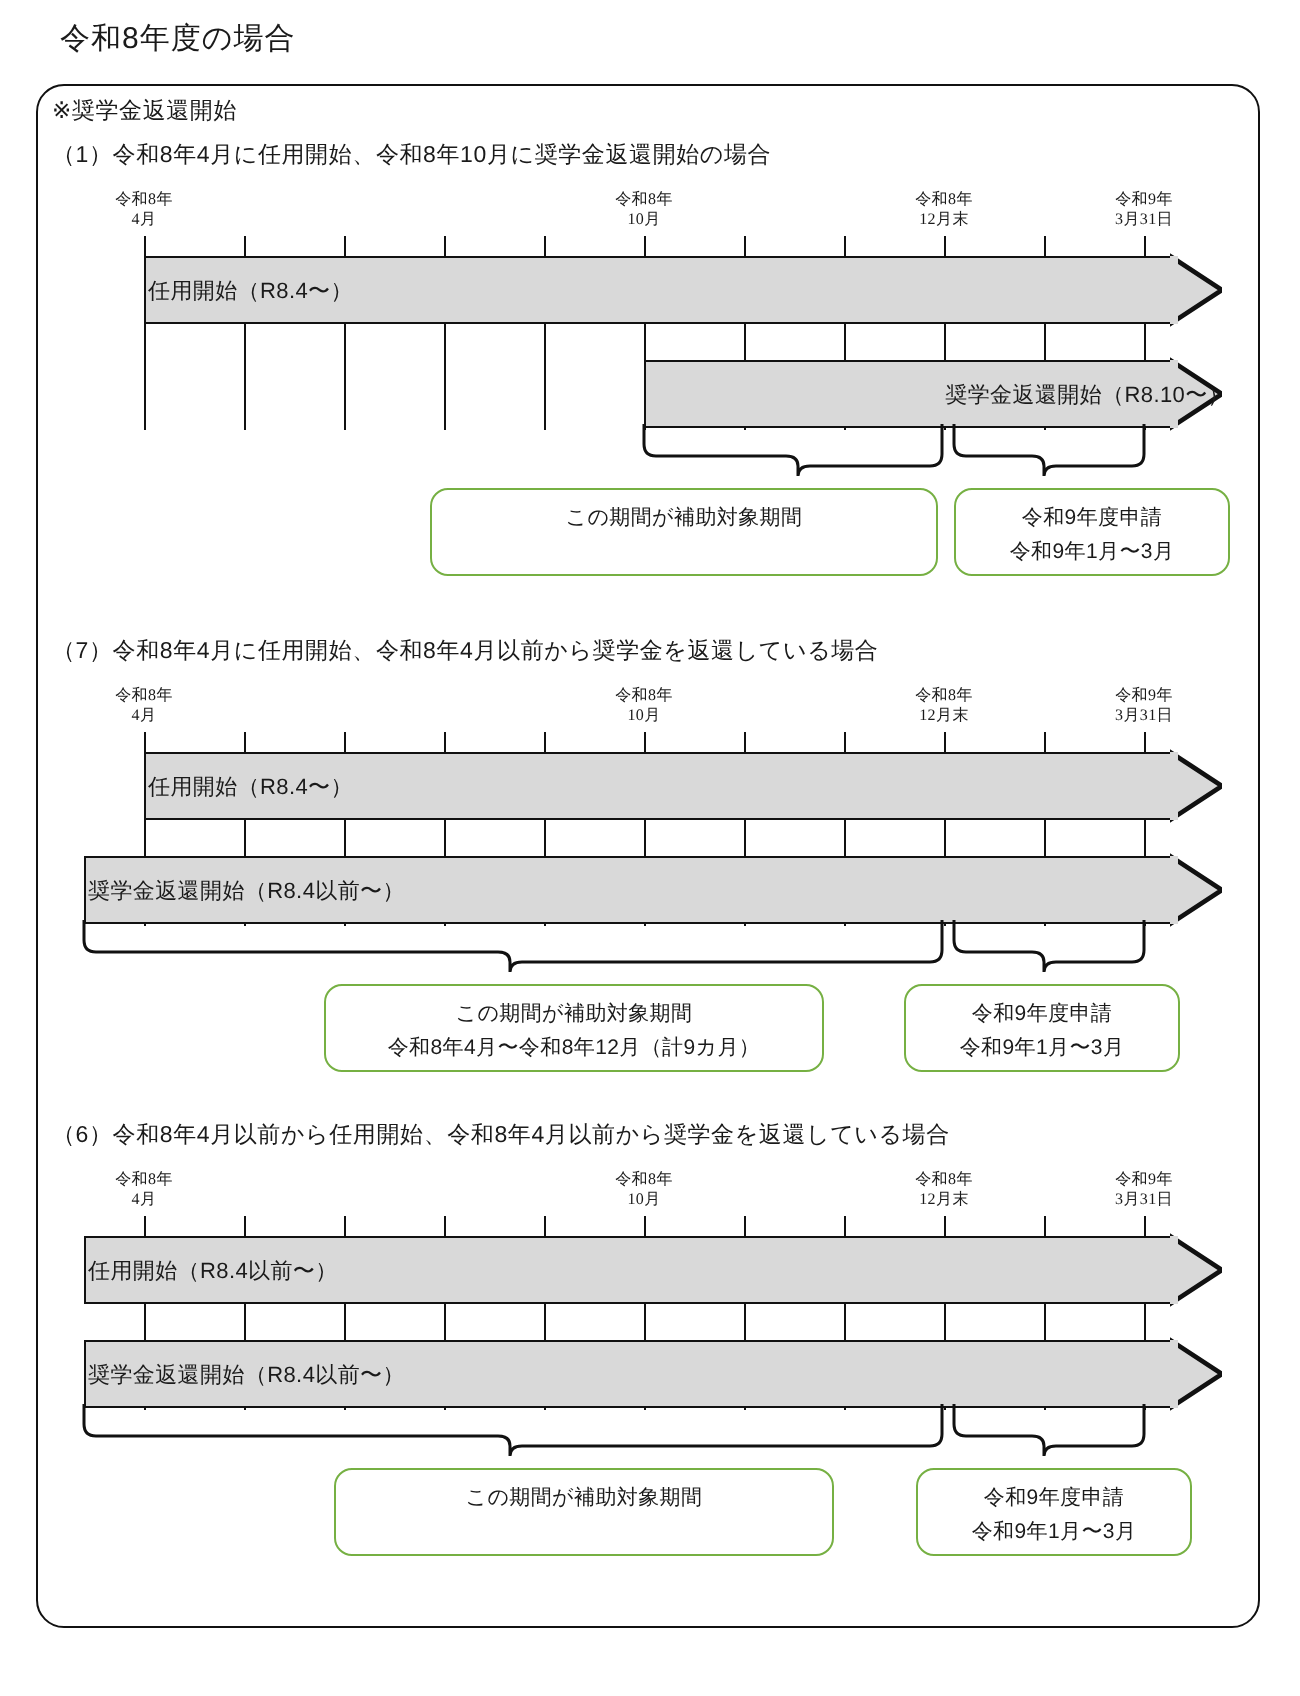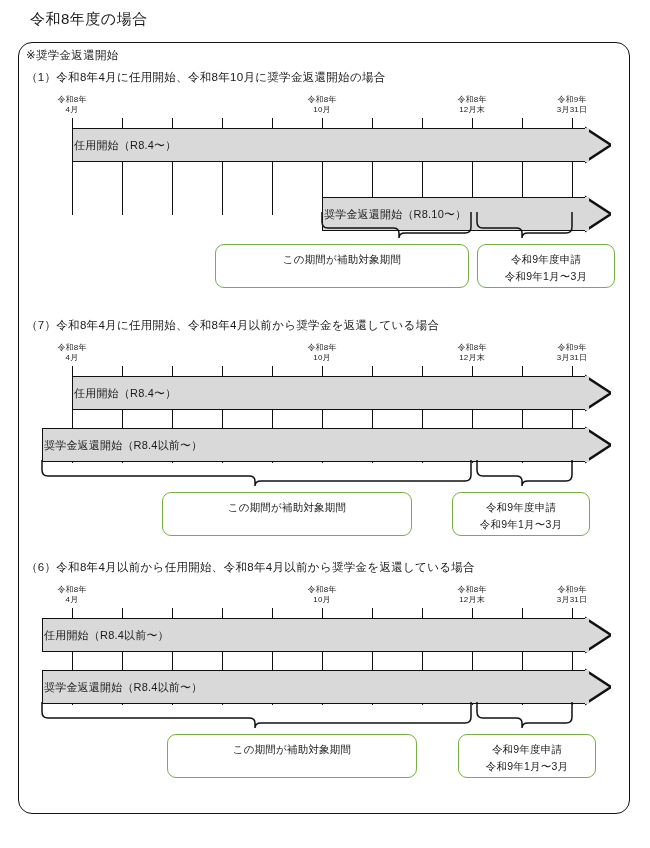--- a/index.html
+++ b/index.html
@@ -33,20 +33,21 @@
     font-size:11.5px;letter-spacing:0.3px;white-space:nowrap;
   }
   
   .axis-label{
     position:absolute;
     font-size:8px;line-height:10px;
     text-align:center;
     width:70px;
     color:#1a1a1a;
     letter-spacing:0.2px;
+    font-family:Liberation Serif, serif;
   }
   .axis-label span{display:block;}
   .vline{
     position:absolute;
     width:1.4px;background:#111;
     top:0;
   }
   .tick{
     position:absolute;
     width:1.4px;background:#111;
@@ -149,21 +150,21 @@
 
   <div class="arrow" style="left:72px;top:58px;width:543px;">
     <div class="body" style="width:517px;"></div>
     <svg class="head" style="left:513px;" viewBox="0 0 26 42">
       <polygon points="0,4 0,38 26,21" fill="#d9d9d9" stroke="#111" stroke-width="2.4" stroke-linejoin="miter"></polygon>
       <rect x="0" y="4" width="4" height="34" fill="#d9d9d9"></rect>
     </svg>
     <div class="lbl">任用開始（R8.4〜）</div>
   </div>
 
-  <div class="arrow" style="left:322px;top:127px;width:293px;">
+  <div class="arrow" style="left:322px;top:110px;width:293px;justify-content:flex-end;">
     <div class="body" style="width:267px;"></div>
     <svg class="head" style="left:263px;" viewBox="0 0 26 42">
       <polygon points="0,4 0,38 26,21" fill="#d9d9d9" stroke="#111" stroke-width="2.4" stroke-linejoin="miter"></polygon>
       <rect x="0" y="4" width="4" height="34" fill="#d9d9d9"></rect>
     </svg>
     <div class="lbl">奨学金返還開始（R8.10〜）</div>
   </div>
 
   <svg class="brace-layer" style="top:138px;height:34px;" viewBox="0 0 650 34">
     <path d="M322,4 L322,14 Q322,20 328,20 L393,20 Q399,20 399,25 L399,30 Q399,25 405,25 L465,25 Q471,25 471,19 L471,4" fill="none" stroke="#111" stroke-width="1.5"></path>
@@ -243,20 +244,21 @@
     <div class="lbl">奨学金返還開始（R8.4以前〜）</div>
   </div>
 
   <svg class="brace-layer" style="top:138px;height:34px;" viewBox="0 0 650 34">
     <path d="M42,4 L42,14 Q42,20 48,20 L249,20 Q255,20 255,25 L255,30 Q255,25 261,25 L465,25 Q471,25 471,19 L471,4" fill="none" stroke="#111" stroke-width="1.5"></path>
     <path d="M477,4 L477,14 Q477,20 483,20 L516,20 Q522,20 522,25 L522,30 Q522,25 528,25 L566,25 Q572,25 572,19 L572,4" fill="none" stroke="#111" stroke-width="1.5"></path>
   </svg>
 
   <div class="callout" style="left:162px;top:174px;width:250px;height:44px;">
     <span>この期間が補助対象期間</span>
+    <span>令和8年4月〜令和8年12月（計9カ月）</span>
   </div>
   <div class="callout" style="left:452px;top:174px;width:138px;height:44px;">
     <span>令和9年度申請</span>
     <span>令和9年1月〜3月</span>
   </div>
 </div>
 
 <div class="section" style="top:560px;">
   <div class="sec-head">（6）令和8年4月以前から任用開始、令和8年4月以前から奨学金を返還している場合</div>
 

